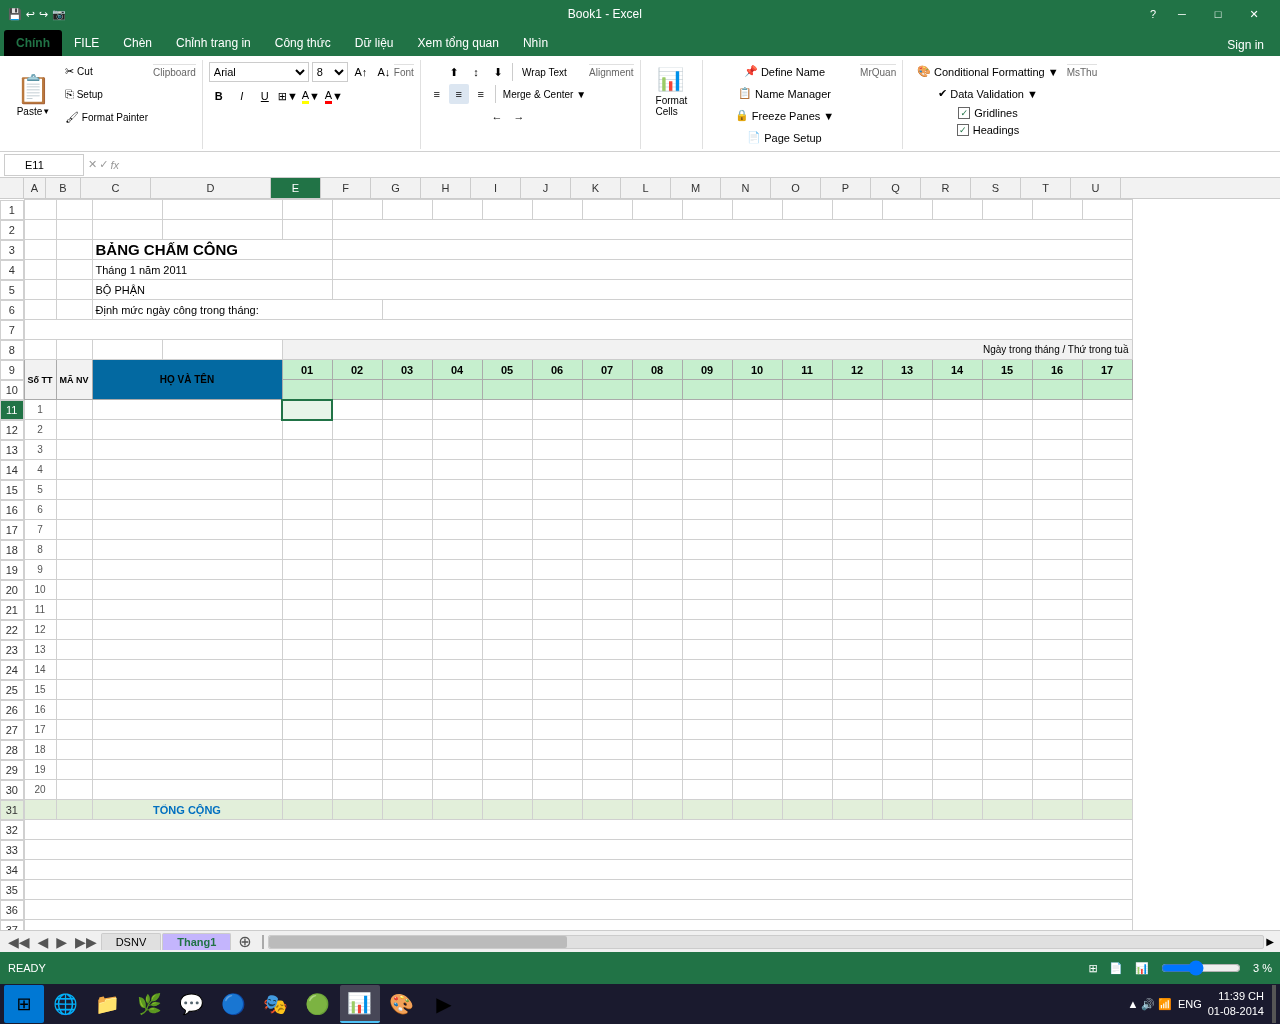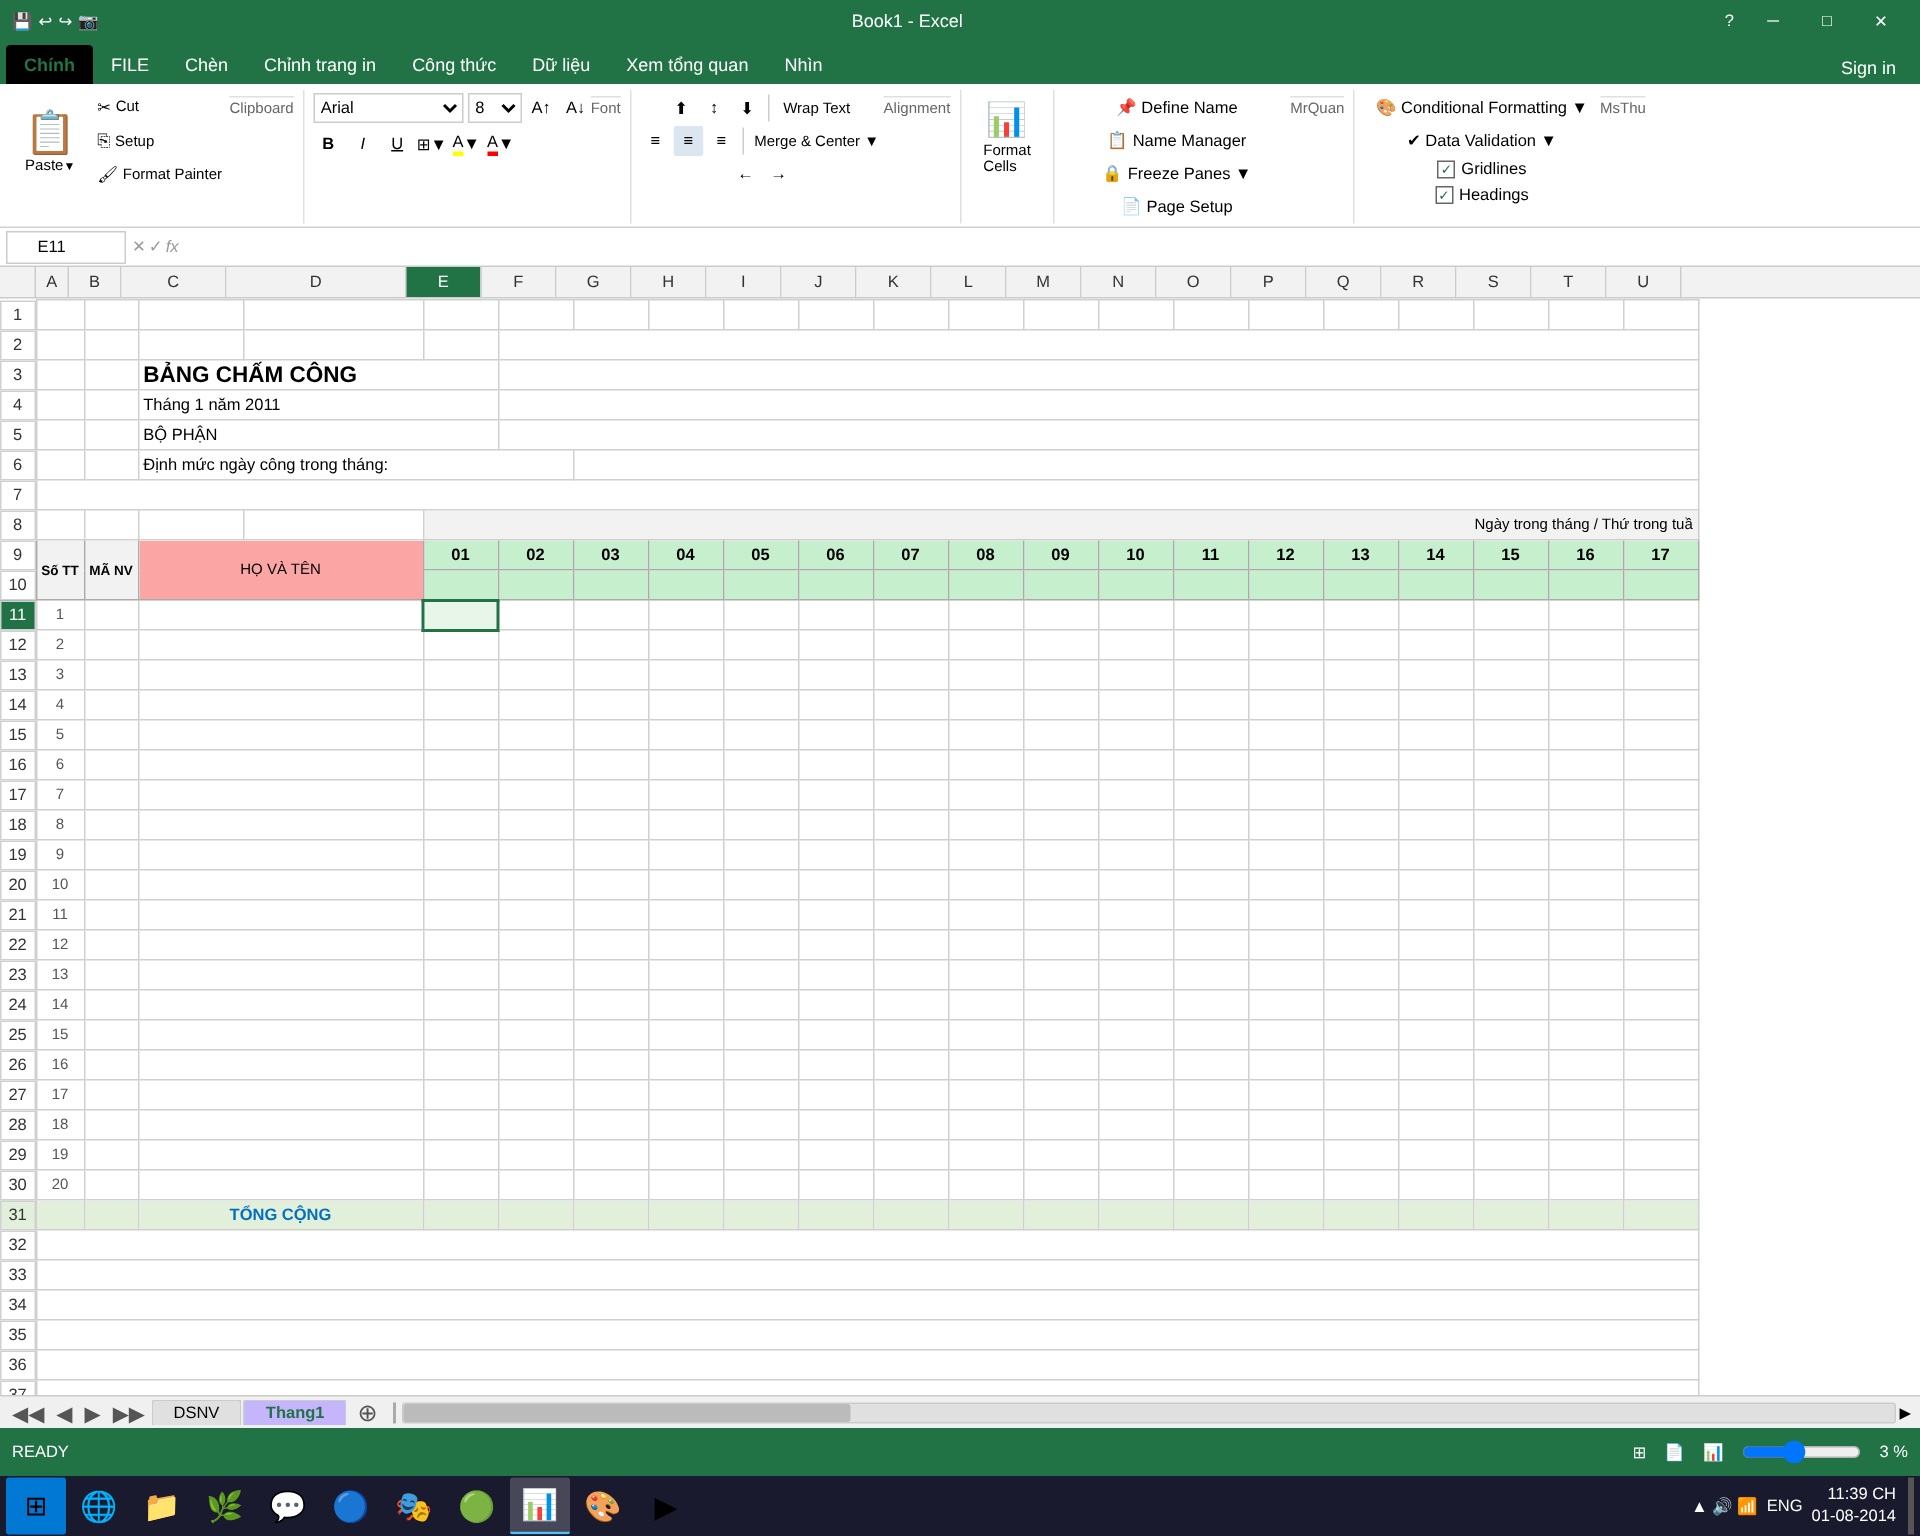--- a/index.html
+++ b/index.html
@@ -634,21 +634,21 @@
             <td></td>
             <td></td>
             <td></td>
             <td colspan="17" style="background:#f2f2f2;text-align:right;font-size:10px;border:1px solid #ccc;">Ngày trong tháng / Thứ trong tuầ</td>
           </tr>
 
           <tr>
             <td class="row-num">9</td>
             <td class="so-tt-header center" rowspan="2" style="font-size:9px;text-align:center;font-weight:bold;background:#f2f2f2;border:1px solid #aaa;">Số TT</td>
             <td class="so-tt-header center" rowspan="2" style="font-size:9px;text-align:center;font-weight:bold;background:#f2f2f2;border:1px solid #aaa;">MÃ NV</td>
-            <td class="so-tt-header center" rowspan="2" colspan="2" style="font-size:10px;text-align:center;font-weight:normal;background:#fca5a5;border:1px solid #aaa;">HỌ VÀ TÊN</td>
+            <td class="so-tt-header center" rowspan="2" colspan="2" style="font-size:10px;text-align:center;font-weight:bold;background:#0369a1;border:1px solid #aaa;">HỌ VÀ TÊN</td>
             <td class="ngay-header">01</td>
             <td class="ngay-header">02</td>
             <td class="ngay-header">03</td>
             <td class="ngay-header">04</td>
             <td class="ngay-header">05</td>
             <td class="ngay-header">06</td>
             <td class="ngay-header">07</td>
             <td class="ngay-header">08</td>
             <td class="ngay-header">09</td>
             <td class="ngay-header">10</td>

